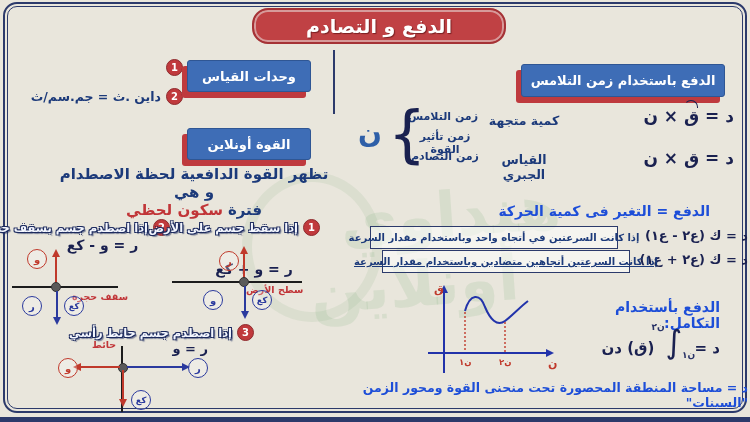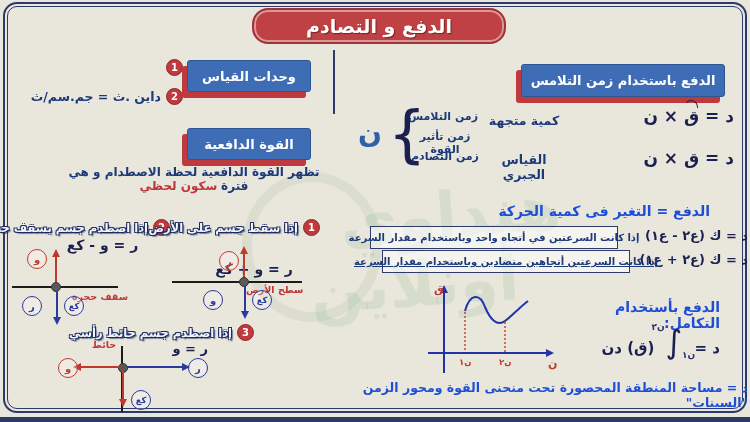--- a/index.html
+++ b/index.html
@@ -112,23 +112,23 @@
   <div class="abs navy" style="left:484px;top:113px;width:80px;font-size:12.5px;text-align:center;direction:rtl;">كمية متجهة</div>
   <div class="abs navy" style="left:482px;top:152px;width:84px;font-size:12.5px;text-align:center;direction:rtl;">القياس الجبري</div>
 
   <div class="abs navy" style="left:408px;top:110px;width:74px;font-size:11px;text-align:left;direction:rtl;">زمن التلامس</div>
   <div class="abs navy" style="left:404px;top:130px;width:82px;font-size:11px;text-align:center;direction:rtl;">زمن تأثير القوة</div>
   <div class="abs navy" style="left:406px;top:150px;width:78px;font-size:11px;text-align:center;direction:rtl;">زمن التصادم</div>
   <div class="brace">{</div>
   <div class="time-sym">ن</div>
 
   <div class="hbox" style="left:187px;top:128px;width:122px;height:30px;font-size:13px;">
-    <span>القوة الدافعية</span>
-  </div>
-  <div class="abs" style="left:55px;top:165px;width:278px;text-align:center;direction:rtl;font-size:12px;">
+    <span>القوة أونلاين</span>
+  </div>
+  <div class="abs" style="left:55px;top:165px;width:278px;text-align:center;direction:rtl;font-size:15px;">
     <div class="navy">تظهر القوة الدافعية لحظة الاصطدام و هي</div>
     <div>
       <span class="navy">فترة</span>
       <span class="red-txt">سكون لحظي</span>
     </div>
   </div>
 
   <div class="case-hd" style="left:12px;top:219px;width:158px;">
     <span class="badge">2</span>
     <span class="case-title">إذا اصطدم جسم بسقف حجرة</span>

